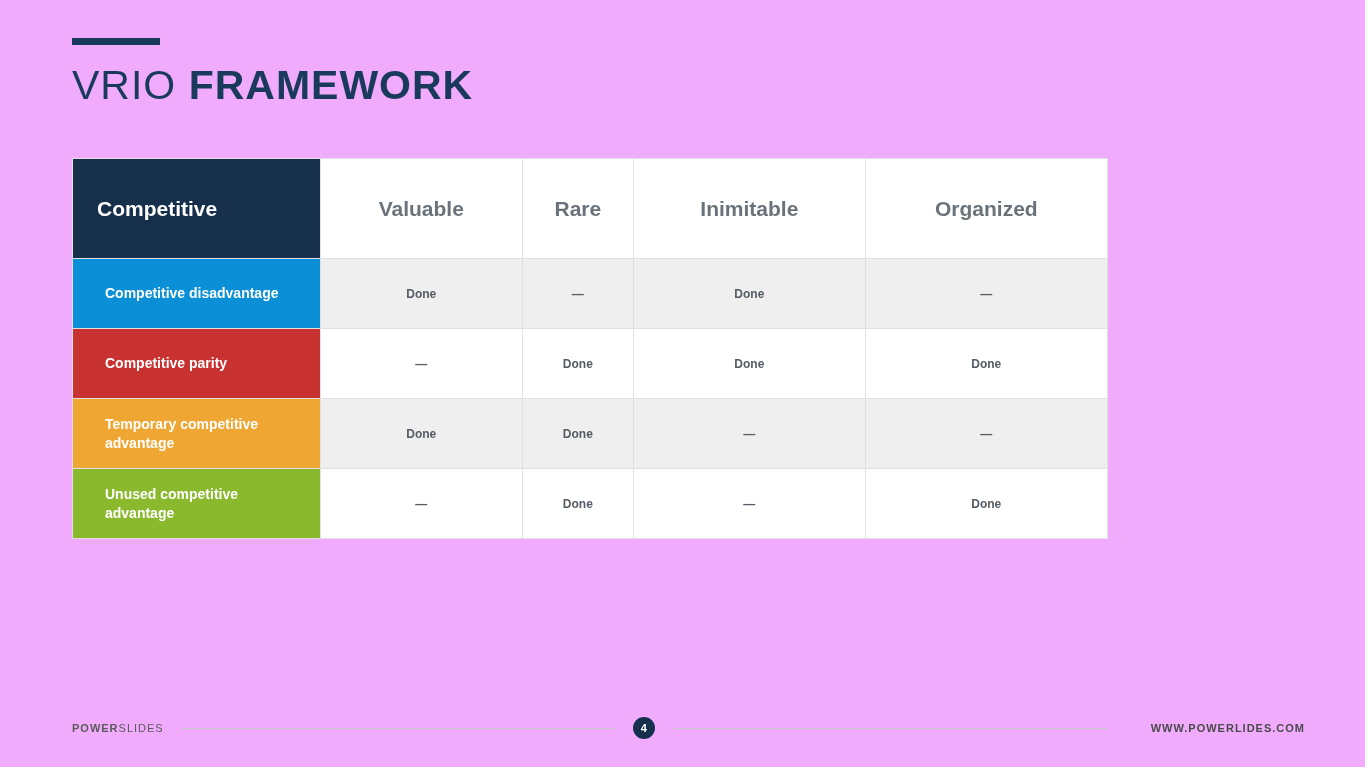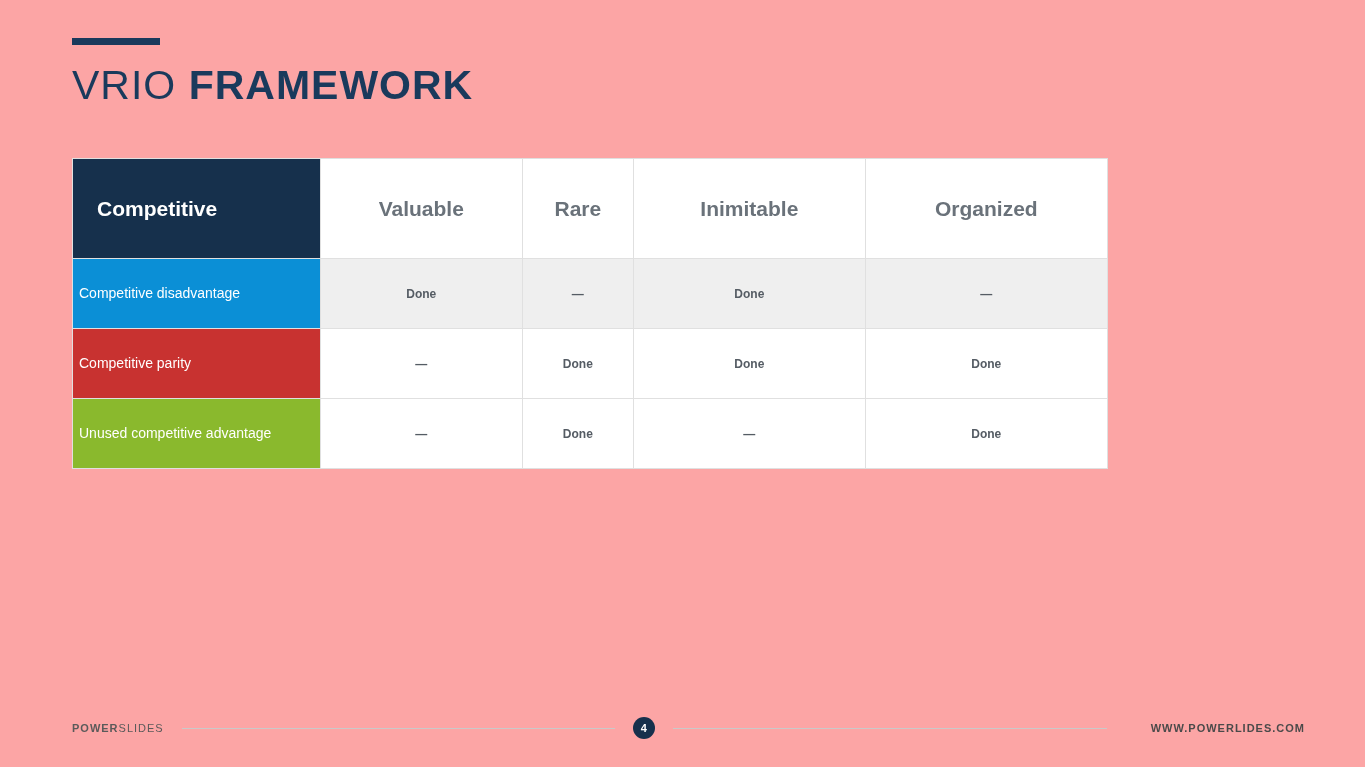--- a/index.html
+++ b/index.html
@@ -8,21 +8,21 @@
       background: #e8e8e8;
       width: 1365px;
       height: 767px;
       display: flex;
       align-items: center;
       justify-content: center;
     }
     .slide {
       width: 1365px;
       height: 767px;
-      background: #fca5a5;
+      background: #f0abfc;
       position: relative;
       box-shadow: 0 2px 8px rgba(0,0,0,0.15);
     }
     .title-accent {
       position: absolute;
       top: 38px;
       left: 72px;
       width: 88px;
       height: 7px;
       background: #1a3a5c;
@@ -66,24 +66,24 @@
       font-size: 21px;
     }
     .body-row td {
       height: 70px;
       font-size: 12px;
       font-weight: 700;
       color: #555c64;
     }
     .body-row td.row-label {
       text-align: left;
-      padding-left: 6px;
+      padding-left: 32px;
       padding-right: 12px;
       font-size: 14px;
-      font-weight: 400;
+      font-weight: 700;
       color: #ffffff;
       line-height: 1.35;
       width: 248px;
     }
     .body-row.alt td.data { background: #efefef; }
     .body-row td.data { background: #ffffff; }
     .dash {
       color: #6d6d6d;
       font-weight: 400;
       font-size: 22px;
@@ -156,20 +156,27 @@
     </tr>
 
     <tr class="body-row">
       <td class="row-label c-red">Competitive parity</td>
       <td class="data dash">—</td>
       <td class="data">Done</td>
       <td class="data">Done</td>
       <td class="data">Done</td>
     </tr>
 
+    <tr class="body-row alt">
+      <td class="row-label c-orange">Temporary competitive advantage</td>
+      <td class="data">Done</td>
+      <td class="data">Done</td>
+      <td class="data dash">—</td>
+      <td class="data dash">—</td>
+    </tr>
 
     <tr class="body-row">
       <td class="row-label c-green">Unused competitive advantage</td>
       <td class="data dash">—</td>
       <td class="data">Done</td>
       <td class="data dash">—</td>
       <td class="data">Done</td>
     </tr>
 
   </tbody>

